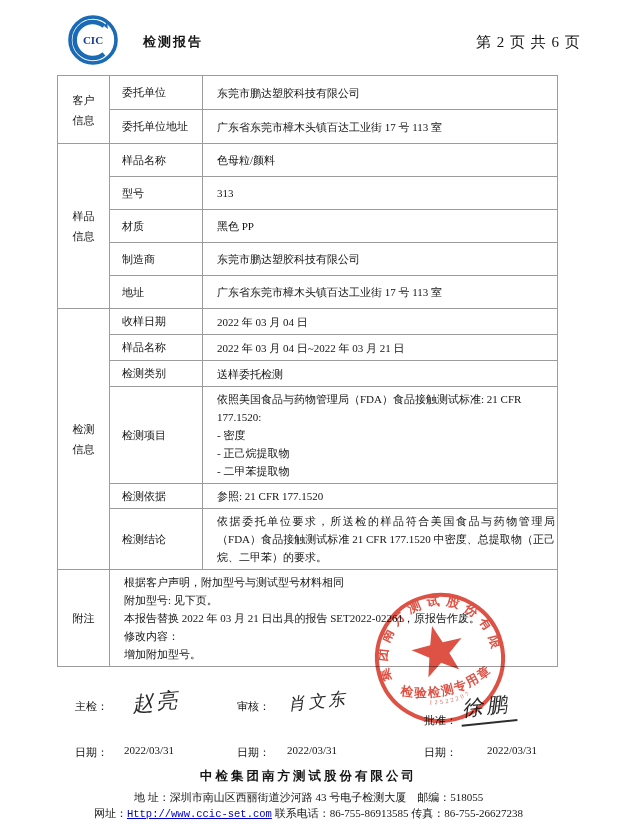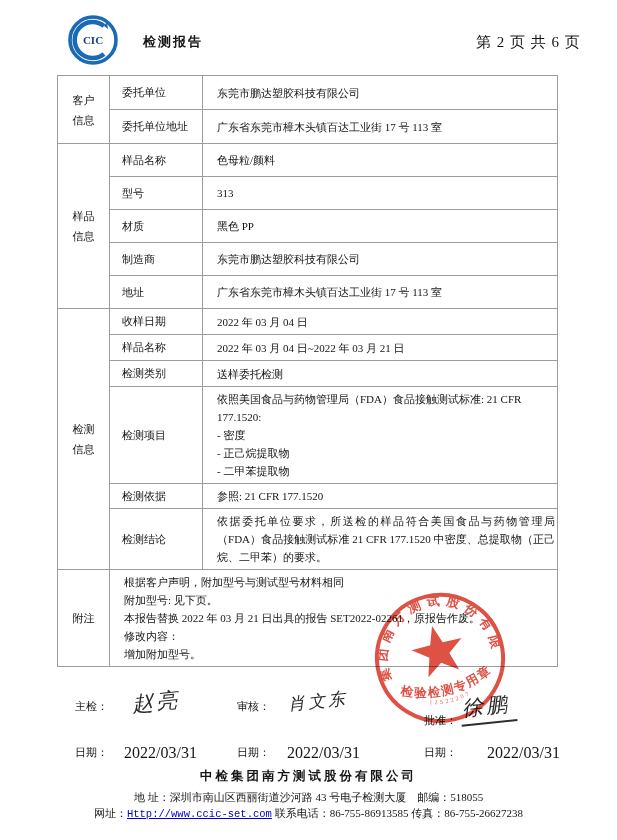--- a/index.html
+++ b/index.html
@@ -20,21 +20,21 @@
   td.val { width:355px; padding:3px 2px 3px 14px; line-height:18px; }
   td.val.multi div { white-space:nowrap; }
   .just { text-align:justify; }
   .notes-cell div { line-height:18px; }
 
   
   .sig-label { position:absolute; font-size:11px; }
   .sig-name { position:absolute; font-size:21px; font-style:italic; color:#2a2a2a; transform:rotate(-6deg); letter-spacing:3px; font-family:"DejaVu Serif", serif; }
   .sig-name.small { font-size:17px; }
   .sig-name.tail { border-bottom:2px solid #2e2e2e; padding:0 6px 2px 2px; }
-  .date-value { position:absolute; font-size:16px; }
+  .date-value { position:absolute; font-size:11px; }
 
   
   .stamp { position:absolute; left:370px; top:588px; width:140px; height:140px; transform:rotate(-14deg); opacity:0.88; mix-blend-mode:multiply; pointer-events:none; }
 
   
   .footer-company { position:absolute; left:0; top:768px; width:100%; text-align:center; font-size:12.5px; font-weight:bold; letter-spacing:3px; }
   .footer-line { position:absolute; left:0; width:100%; text-align:center; font-size:11px; }
   .f2 { top:790px; }
   .f3 { top:806px; }
   .url { color:#0000cc; text-decoration:underline; font-family:"Liberation Mono", monospace; font-size:10.5px; }

